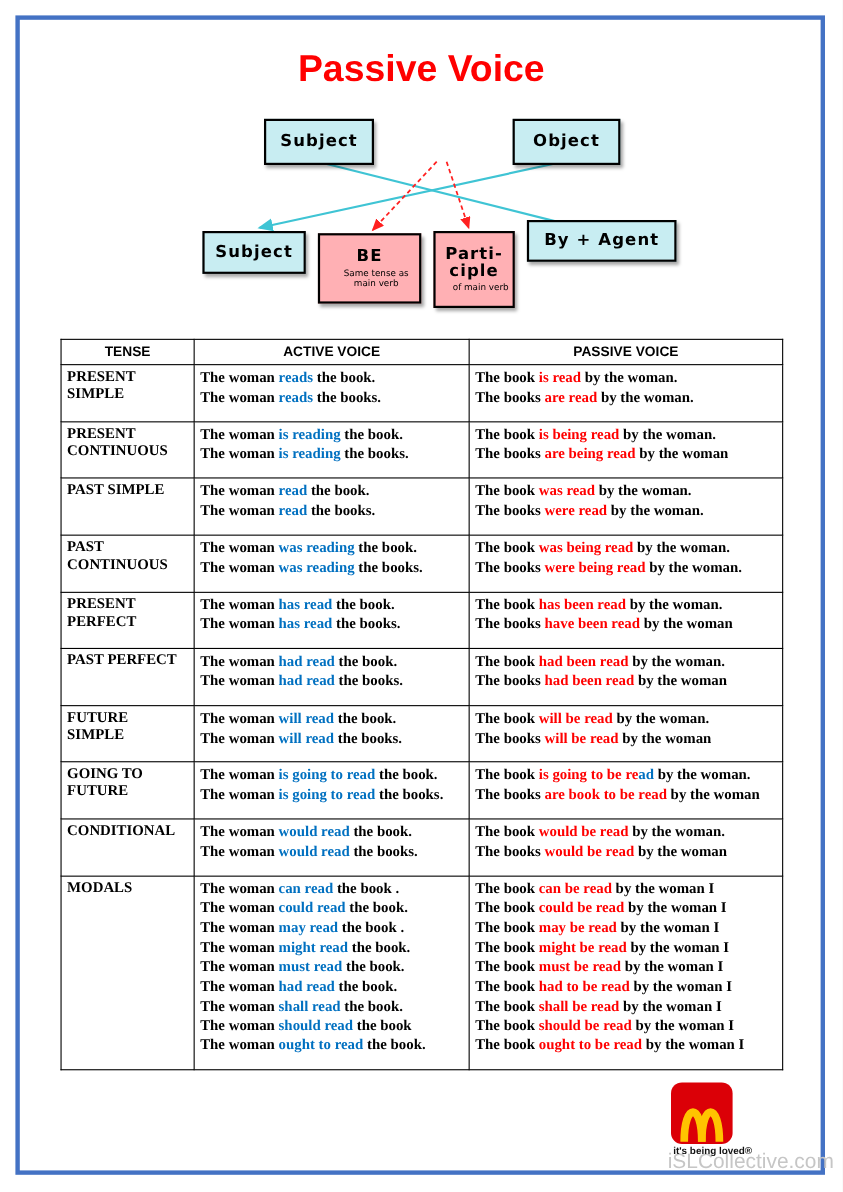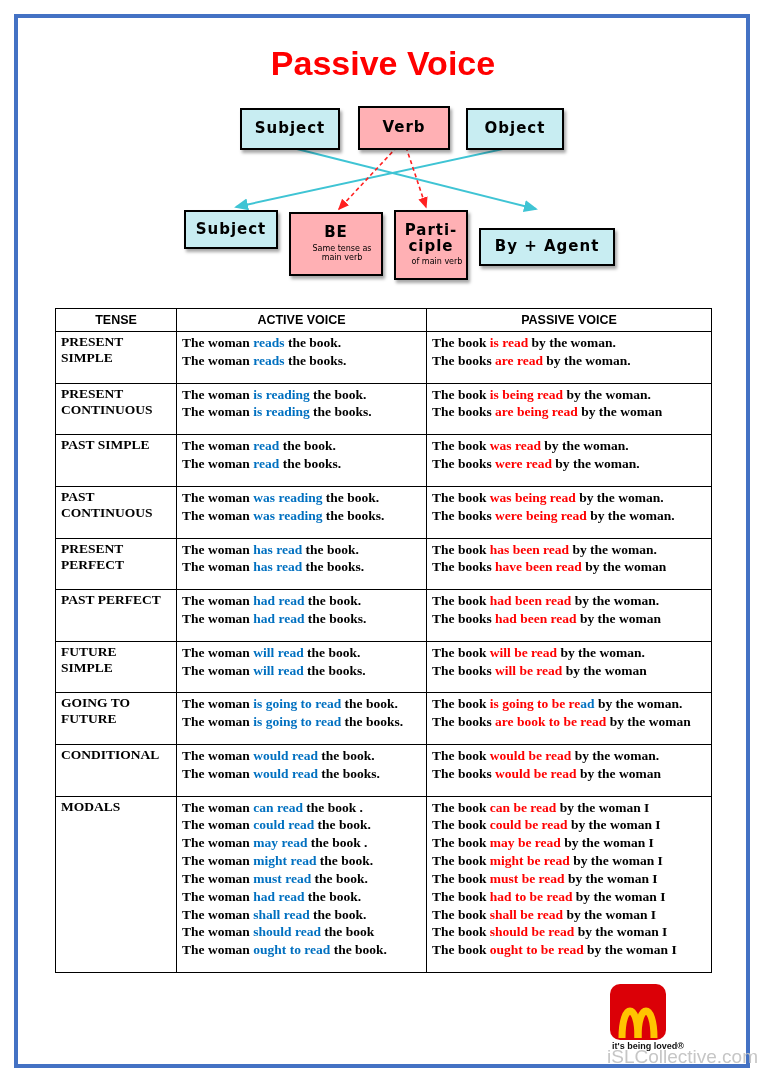--- a/index.html
+++ b/index.html
@@ -65,41 +65,38 @@
       </defs>
       <line x1="289" y1="47" x2="536" y2="109" stroke="#3FC4D4" stroke-width="2" marker-end="url(#mcyan)"></line>
       <line x1="512" y1="47" x2="236" y2="107" stroke="#3FC4D4" stroke-width="2" marker-end="url(#mcyan)"></line>
       <line x1="397" y1="47" x2="339" y2="109" stroke="#FF2020" stroke-width="1.6" stroke-dasharray="4,3" marker-end="url(#mred)"></line>
       <line x1="406" y1="47" x2="426" y2="107" stroke="#FF2020" stroke-width="1.6" stroke-dasharray="4,3" marker-end="url(#mred)"></line>
     </svg>
 
     <div class="dbox cyan" style="left:240px;top:8px;width:96px;height:38px">
       <span class="dlabel">Subject</span>
     </div>
-    <div class="dbox pink" style="left:358px;top:6px;width:88px;height:40px">
-      <span class="dlabel">Verb</span>
-    </div>
     <div class="dbox cyan" style="left:466px;top:8px;width:94px;height:38px">
       <span class="dlabel">Object</span>
     </div>
 
     <div class="dbox cyan" style="left:184px;top:110px;width:90px;height:35px">
       <span class="dlabel">Subject</span>
     </div>
     <div class="dbox pink" style="left:289px;top:112px;width:90px;height:60px">
       <span class="dlabel">BE</span>
       <span class="dsub">Same tense as
 main verb</span>
     </div>
     <div class="dbox pink" style="left:394px;top:110px;width:70px;height:66px">
       <span class="dlabel">Parti-
 ciple</span>
       <span class="dsub">of main verb</span>
     </div>
-    <div class="dbox cyan" style="left:479px;top:128px;width:132px;height:34px">
+    <div class="dbox cyan" style="left:479px;top:100px;width:132px;height:34px">
       <span class="dlabel">By + Agent</span>
     </div>
   </div>
 
   <table class="gtable">
     <colgroup>
       <col style="width:121px">
         <col style="width:250px">
         <col style="width:285px">
     </colgroup>

